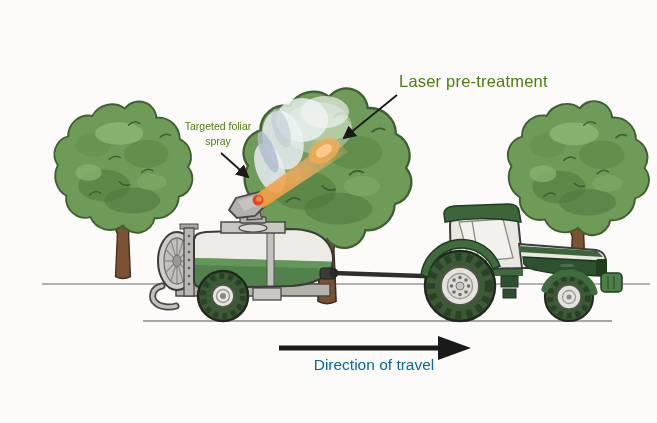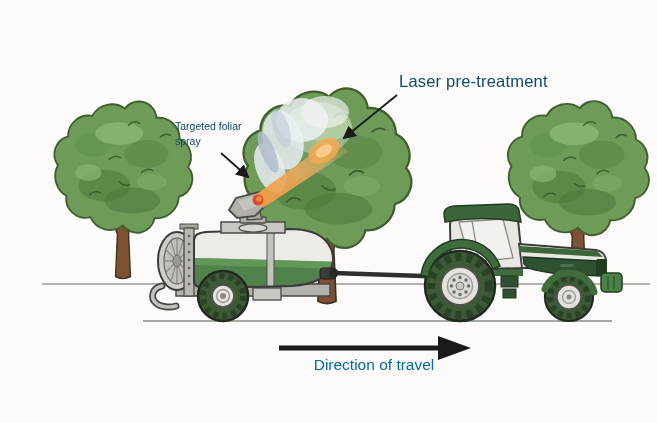--- a/index.html
+++ b/index.html
@@ -1,23 +1,23 @@
 <!DOCTYPE html>
 <html><head>
 <meta charset="utf-8">
 <style>
   html,body{margin:0;padding:0;}
   .canvas{
     position:relative;width:657px;height:423px;background:#fcfbf9;
     font-family:"Liberation Sans", sans-serif;overflow:hidden;
   }
   .scene-svg{position:absolute;left:0;top:0;}
-  .lbl{position:absolute;color:#0c4a6e;}
+  .lbl{position:absolute;color:#4d7c0f;}
   .lbl-laser{left:399px;top:72px;font-size:16.5px;letter-spacing:.2px;white-space:nowrap;}
-  .lbl-spray{left:175px;top:119px;width:86px;font-size:10.5px;line-height:1.4;}
+  .lbl-spray{left:175px;top:119px;width:86px;font-size:10.5px;line-height:1.4;text-align:center;}
   .lbl-direction{left:276px;top:356px;width:196px;font-size:15.5px;text-align:center;color:#0369a1;}
 </style>
 </head>
 <body>
 
 <div class="canvas">
 <svg class="scene-svg" width="657" height="423" viewBox="0 0 657 423">
   <defs>
     <marker id="ah" viewBox="0 0 10 10" refX="8.5" refY="5" markerWidth="7.5" markerHeight="7.5" orient="auto-start-reverse">
       <path d="M0 0 L10 5 L0 10 z" fill="#1a1a1a"></path>

